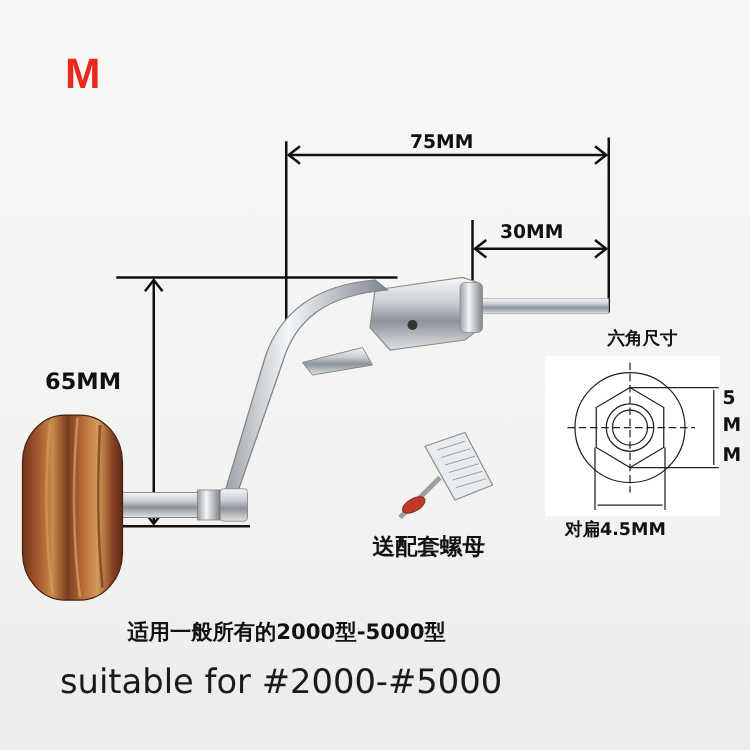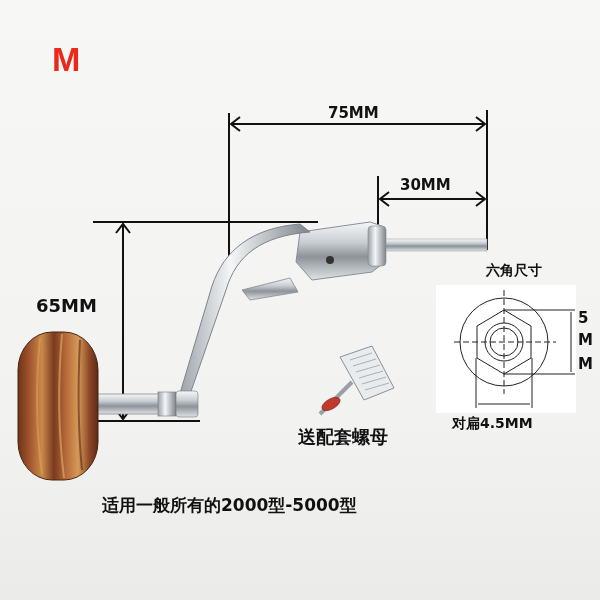--- a/index.html
+++ b/index.html
@@ -139,13 +139,14 @@
 
   <div class="lbl hex-title">六角尺寸</div>
   <div class="hex-mm" style="top:309px;">5</div>
   <div class="hex-mm" style="top:331px;">M</div>
   <div class="hex-mm" style="top:355px;">M</div>
   <div class="lbl hex-bottom">对扁4.5MM</div>
 
   <div class="lbl nut-caption">送配套螺母</div>
 
   <div class="lbl compat-cn">适用一般所有的2000型-5000型</div>
+  <div class="lbl compat-en">suitable for #2000-#5000</div>
 </div>
 
 </body></html>

